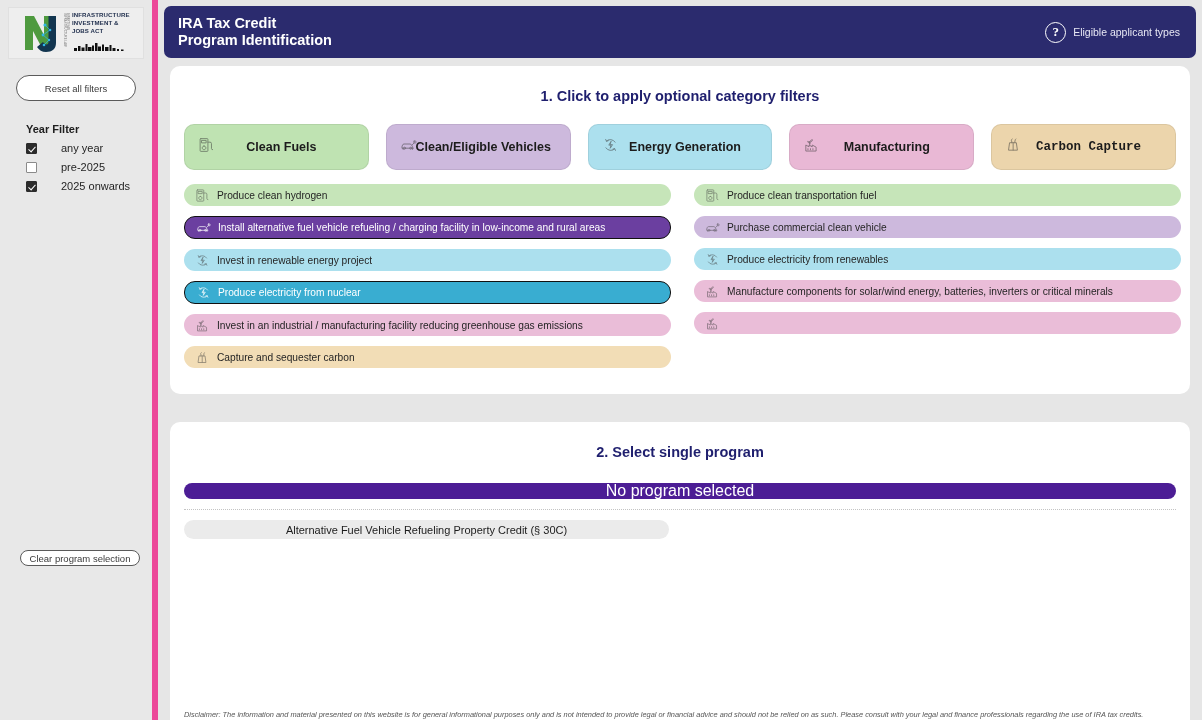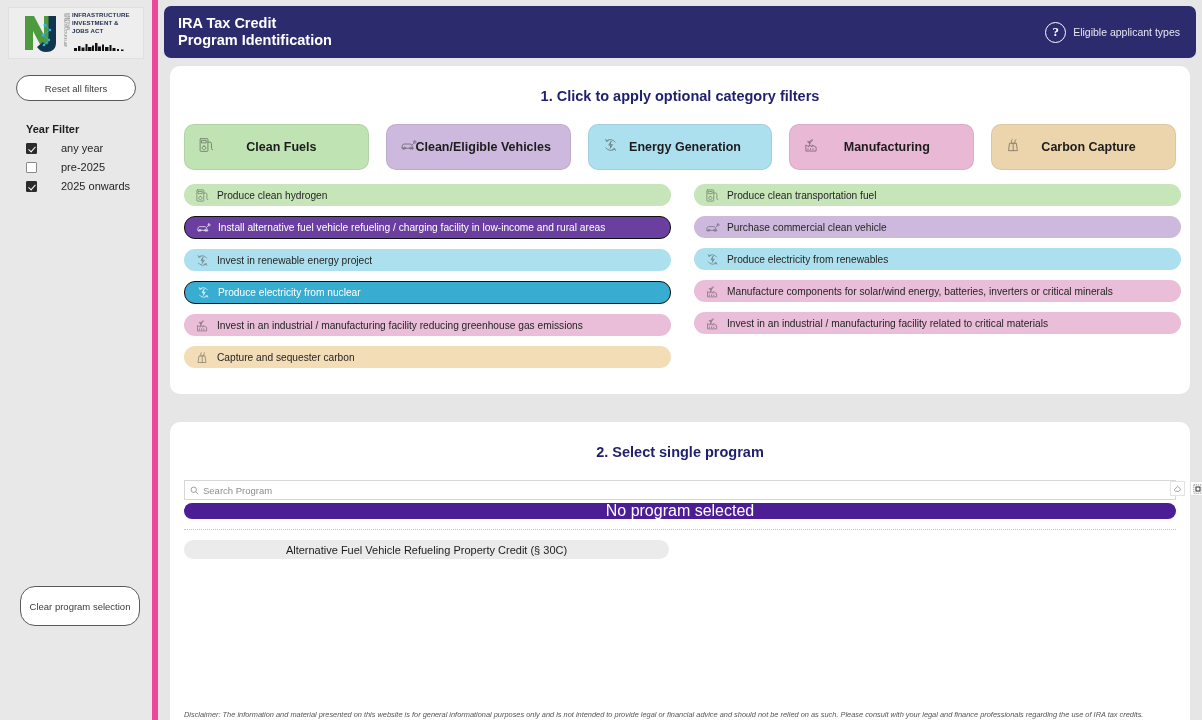--- a/index.html
+++ b/index.html
@@ -59,22 +59,22 @@
   }
   .cb.checked { background: #2b2b2b; border-color: #2b2b2b; }
   .cb.checked::after {
     content: ""; position: absolute; left: 3px; top: 1px;
     width: 3px; height: 6px; border: solid #fff;
     border-width: 0 1.6px 1.6px 0; transform: rotate(42deg);
   }
   .cb-label { font-size: 11px; color: #1f1f1f; }
 
   .sb-btn-bottom {
-    position: absolute; left: 20px; top: 586px;
-    width: 120px; height: 40px;
+    position: absolute; left: 20px; top: 550px;
+    width: 120px; height: 16px;
     border: 1.6px solid #5a5a5a; border-radius: 15px;
     background: #ffffff; color: #3b3b3b;
     font-size: 9.5px; font-family: "Liberation Sans", sans-serif;
     cursor: pointer;
   }
 
   
   .main { flex: 1; position: relative; height: 720px; background: #e6e6e6; }
   .header {
     margin: 6px 6px 0 6px; height: 52px;
@@ -295,21 +295,21 @@
           <div class="cat-btn" style="background: rgb(233, 184, 213);">
             <span class="cat-ico"><svg width="17" height="17" viewBox="0 0 24 24" fill="none" stroke="#333" stroke-width="1.3" stroke-linecap="round" stroke-linejoin="round">
                 <path d="M4 20v-8l4.5 2.6V12l4.5 2.6V12l5.5 3v5z"></path>
                 <path d="M7 17.2v1.6M10.5 17.2v1.6M14 17.2v1.6"></path>
                 <path d="M9.5 12V7"></path>
                 <path d="M9.5 8.2c2.2-.2 3.6-1.5 3.8-3.6-2.2.2-3.6 1.5-3.8 3.6z"></path>
                 <path d="M9.5 9.5C8 9.3 6.9 8.4 6.6 6.9c1.6.2 2.6 1.1 2.9 2.6z"></path>
               </svg></span>
             <span class="cat-label">Manufacturing</span>
           </div>
-          <div class="cat-btn" style="background: rgb(236, 213, 172);">
+          <div class="cat-btn" style="background: rgb(236, 213, 172); font-family: Liberation Mono, monospace;">
             <span class="cat-ico"><svg width="17" height="17" viewBox="0 0 24 24" fill="none" stroke="#333" stroke-width="1.3" stroke-linecap="round" stroke-linejoin="round">
                 <path d="M7 9.5h9l1.5 10.5H5.5z"></path>
                 <path d="M9.5 9.5v-2M14 9.5v-2"></path>
                 <path d="M9 6.5c-.2-1 .2-1.8 1.1-2.3M14.3 6.5c-.2-1 .2-1.8 1.1-2.3"></path>
                 <path d="M11.5 9.5v10.5"></path>
               </svg></span>
             <span class="cat-label">Carbon Capture</span>
           </div>
         </div>
       <div class="pill-grid">
@@ -440,51 +440,28 @@
             <div class="pill" style="background: rgb(234, 189, 216); width: 487px;">
               <span class="p-ico">
                 <svg width="15" height="15" viewBox="0 0 24 24" fill="none" stroke="#3b3b3b" stroke-width="1.3" stroke-linecap="round" stroke-linejoin="round">
                   <path d="M4 20v-8l4.5 2.6V12l4.5 2.6V12l5.5 3v5z"></path>
                   <path d="M7 17.2v1.6M10.5 17.2v1.6M14 17.2v1.6"></path>
                   <path d="M9.5 12V7"></path>
                   <path d="M9.5 8.2c2.2-.2 3.6-1.5 3.8-3.6-2.2.2-3.6 1.5-3.8 3.6z"></path>
                   <path d="M9.5 9.5C8 9.3 6.9 8.4 6.6 6.9c1.6.2 2.6 1.1 2.9 2.6z"></path>
                 </svg>
               </span>
-              <span class="p-label">Invest in an industrial / manufacturing facility related to critical materials</span>
             </div>
           </div>
       </div>
     </div>
 
     <div class="card card2">
       <div class="card-title">2. Select single program</div>
 
-      <div class="search-row">
-        <span class="search-ico">
-          <svg width="9" height="9" viewBox="0 0 12 12">
-            <circle cx="5" cy="5" r="3.6" fill="none" stroke="#5a5a5a" stroke-width="1.1"></circle>
-            <line x1="7.6" y1="7.6" x2="11" y2="11" stroke="#5a5a5a" stroke-width="1.1"></line>
-          </svg>
-        </span>
-        <input class="search-input" type="text" placeholder="Search Program" style="">
-        <span class="slicer-icons">
-          <span class="slicer-btn">
-            <svg width="9" height="9" viewBox="0 0 12 12">
-              <path d="M1.5 8 L6 3 L10.5 7 L8 9.8 L3.5 9.8 Z" fill="none" stroke="#8a8a8a" stroke-width="1"></path>
-            </svg>
-          </span>
-          <span class="slicer-btn">
-            <svg width="10" height="10" viewBox="0 0 12 12">
-              <rect x="1" y="1" width="10" height="10" fill="none" stroke="#7a7a7a" stroke-width="1" stroke-dasharray="1.4 1"></rect>
-              <rect x="3.6" y="3.6" width="4.8" height="4.8" fill="none" stroke="#3a3a3a" stroke-width="1.3"></rect>
-            </svg>
-          </span>
-        </span>
-      </div>
 
       <div class="sel-bar">No program selected</div>
       <div class="dotted"></div>
       <div class="results">
           <div class="result-item">Alternative Fuel Vehicle Refueling Property Credit (§ 30C)</div>
         </div>
 
       <div class="disclaimer">Disclaimer: The information and material presented on this website is for general informational purposes only and is not intended to provide legal or financial advice and should not be relied on as such. Please consult with your legal and finance professionals regarding the use of IRA tax credits.</div>
     </div>
 

